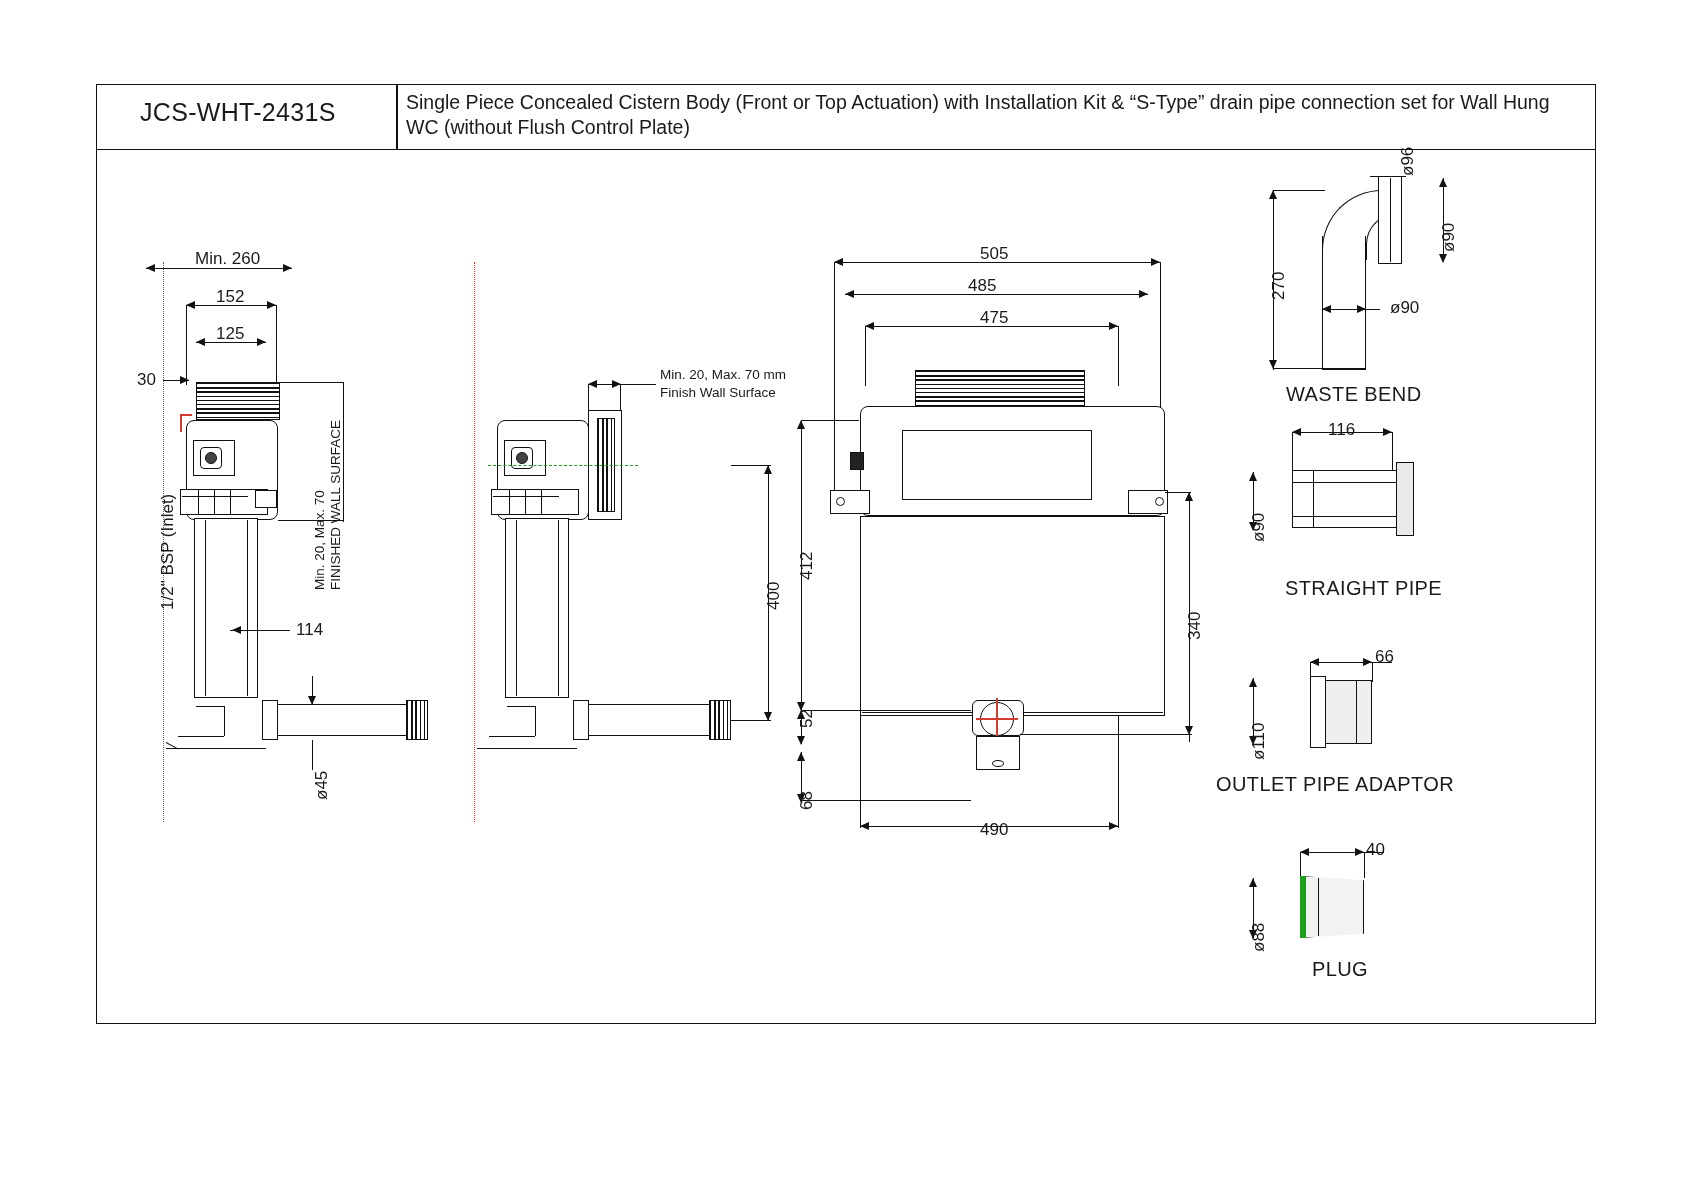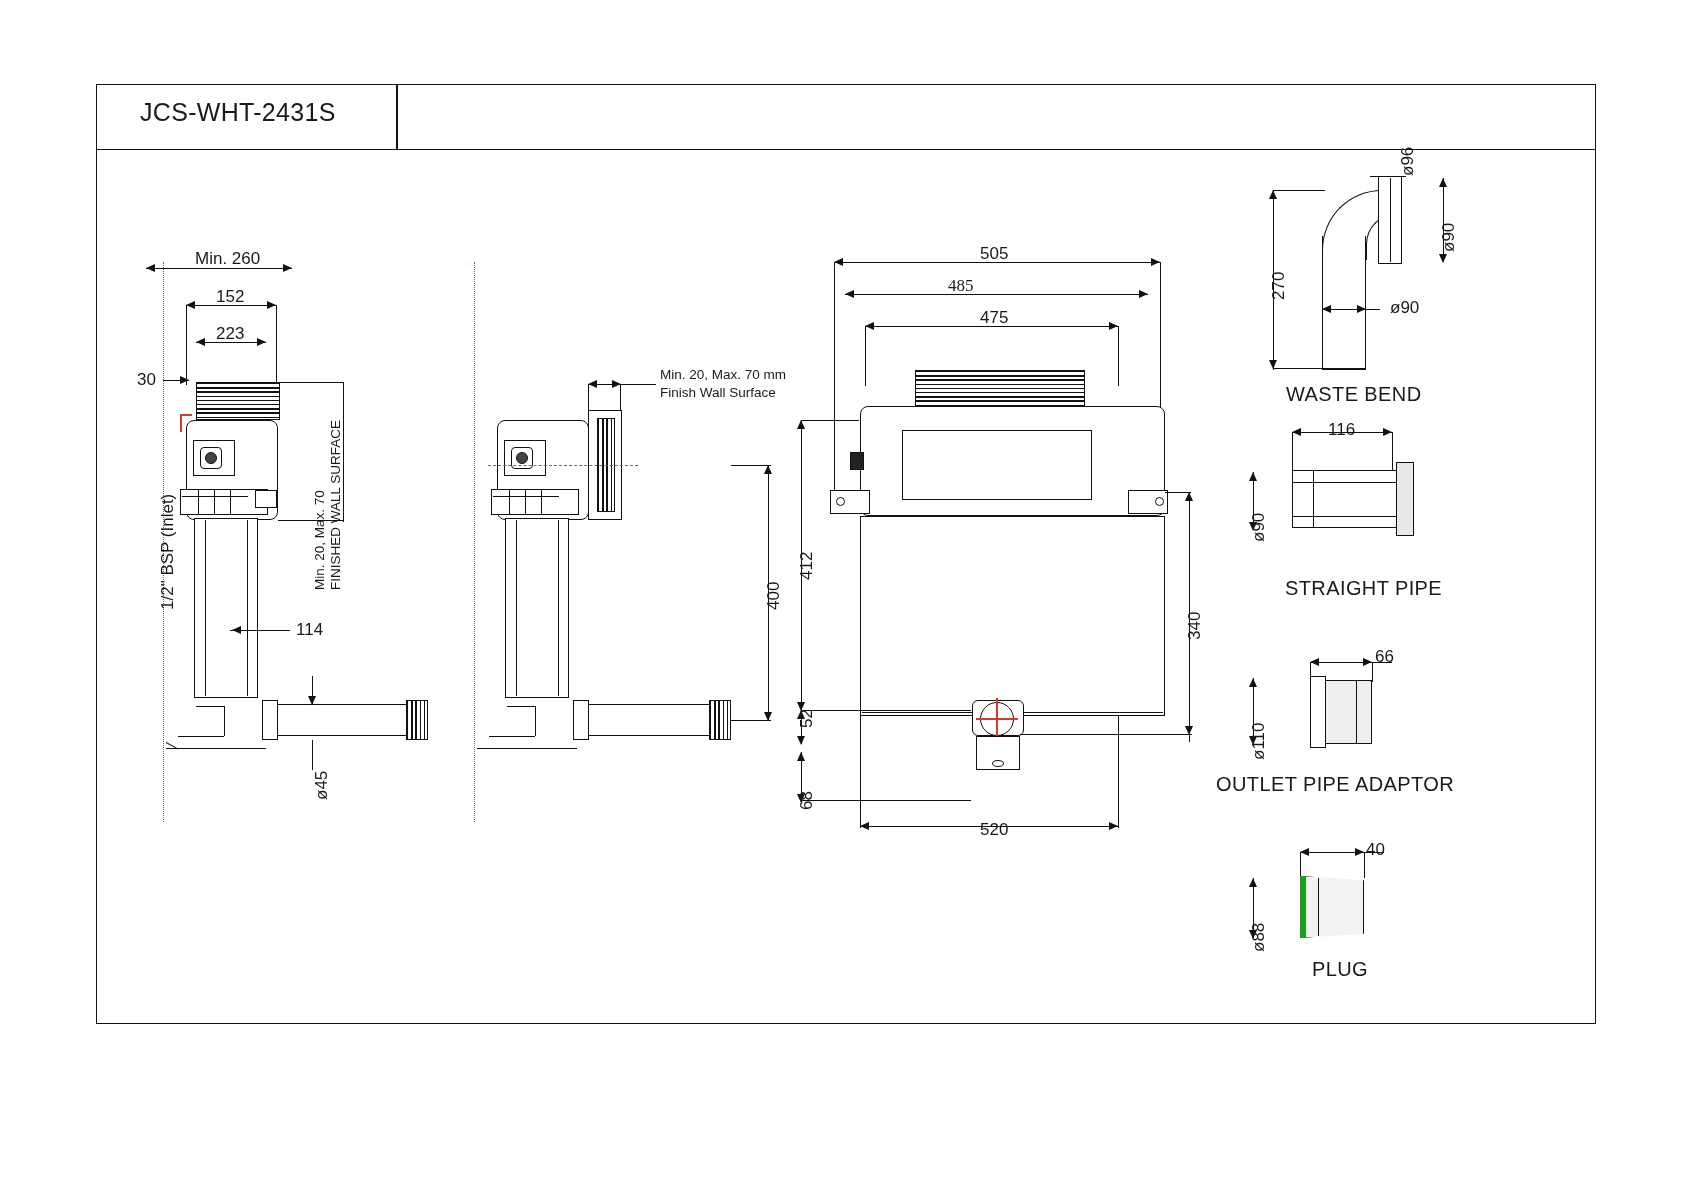--- a/index.html
+++ b/index.html
@@ -42,39 +42,40 @@
 </style>
 </head>
 <body>
 
 <div id="sheet">
 
   <div class="frame"></div>
   <div class="titlebar"></div>
   <div class="title-divider"></div>
   <div class="title-code">JCS-WHT-2431S</div>
+  <div class="title-desc">Single Piece Concealed Cistern Body (Front or Top Actuation) with Installation Kit &amp;  “S-Type” drain pipe connection set for Wall Hung WC (without Flush Control Plate)</div>
 
   <div class="dot" style="left:163px;top:262px;height:560px;"></div>
 
   <div class="ln h" style="left:146px;top:268px;width:146px;"></div>
   <div class="arrowL" style="left:146px;top:264px;"></div>
   <div class="arrowR" style="left:283px;top:264px;"></div>
   <div class="lbl" style="left:195px;top:249px;">Min. 260</div>
 
   <div class="ln h" style="left:186px;top:305px;width:90px;"></div>
   <div class="arrowL" style="left:186px;top:301px;"></div>
   <div class="arrowR" style="left:267px;top:301px;"></div>
   <div class="lbl" style="left:216px;top:287px;">152</div>
   <div class="ln v" style="left:186px;top:305px;height:80px;"></div>
   <div class="ln v" style="left:276px;top:305px;height:80px;"></div>
 
   <div class="ln h" style="left:196px;top:342px;width:70px;"></div>
   <div class="arrowL" style="left:196px;top:338px;"></div>
   <div class="arrowR" style="left:257px;top:338px;"></div>
-  <div class="lbl" style="left:216px;top:324px;">223</div>
+  <div class="lbl" style="left:216px;top:324px;">125</div>
 
   <div class="ln h" style="left:163px;top:380px;width:26px;"></div>
   <div class="arrowR" style="left:180px;top:376px;"></div>
   <div class="lbl" style="left:137px;top:370px;">30</div>
 
   <div class="hatch" style="left:196px;top:382px;width:84px;height:38px;"></div>
   <div class="objr" style="left:186px;top:420px;width:92px;height:100px;"></div>
   <div class="obj" style="left:193px;top:440px;width:42px;height:36px;"></div>
   <div class="obj" style="left:200px;top:447px;width:22px;height:22px;border-radius:4px;"></div>
   <div class="circ" style="left:205px;top:452px;width:12px;height:12px;background:#444;"></div>
@@ -167,21 +168,21 @@
   <div class="ln h" style="left:834px;top:262px;width:326px;"></div>
   <div class="arrowL" style="left:834px;top:258px;"></div>
   <div class="arrowR" style="left:1151px;top:258px;"></div>
   <div class="lbl" style="left:980px;top:244px;">505</div>
   <div class="ln v" style="left:834px;top:262px;height:230px;"></div>
   <div class="ln v" style="left:1160px;top:262px;height:230px;"></div>
 
   <div class="ln h" style="left:845px;top:294px;width:303px;"></div>
   <div class="arrowL" style="left:845px;top:290px;"></div>
   <div class="arrowR" style="left:1139px;top:290px;"></div>
-  <div class="lbl" style="left:948px;top:276px;font-family:Liberation Serif, serif;">485</div>
+  <div class="lbl" style="left:968px;top:276px;">485</div>
 
   <div class="ln h" style="left:865px;top:326px;width:253px;"></div>
   <div class="arrowL" style="left:865px;top:322px;"></div>
   <div class="arrowR" style="left:1109px;top:322px;"></div>
   <div class="lbl" style="left:980px;top:308px;">475</div>
   <div class="ln v" style="left:865px;top:326px;height:60px;"></div>
   <div class="ln v" style="left:1118px;top:326px;height:60px;"></div>
 
   <div class="hatch" style="left:915px;top:370px;width:170px;height:36px;"></div>
   <div class="objr" style="left:860px;top:406px;width:305px;height:110px;"></div>
@@ -224,21 +225,21 @@
   <div class="arrowD" style="left:1185px;top:726px;"></div>
   <div class="ln h" style="left:1165px;top:492px;width:26px;"></div>
   <div class="ln h" style="left:1020px;top:734px;width:172px;"></div>
   <div class="lbl rot90" style="left:1185px;top:640px;">340</div>
 
   <div class="ln h" style="left:860px;top:826px;width:258px;"></div>
   <div class="arrowL" style="left:860px;top:822px;"></div>
   <div class="arrowR" style="left:1109px;top:822px;"></div>
   <div class="ln v" style="left:860px;top:716px;height:112px;"></div>
   <div class="ln v" style="left:1118px;top:716px;height:112px;"></div>
-  <div class="lbl" style="left:980px;top:820px;">520</div>
+  <div class="lbl" style="left:980px;top:820px;">490</div>
 
   <div class="obj" style="left:1322px;top:236px;width:44px;height:134px;border-top:none;"></div>
   <div style="position:absolute;left:1322px;top:190px;width:76px;height:70px;border:1.2px solid #111;border-right:none;border-bottom:none;border-top-left-radius:60px;background:transparent;box-sizing:border-box;"></div>
   <div style="position:absolute;left:1366px;top:214px;width:32px;height:46px;border:1.2px solid #111;border-right:none;border-bottom:none;border-top-left-radius:30px;background:transparent;box-sizing:border-box;"></div>
   <div class="obj" style="left:1378px;top:176px;width:24px;height:88px;"></div>
   <div class="ln v" style="left:1390px;top:178px;height:84px;"></div>
   <div class="ln h" style="left:1322px;top:368px;width:44px;"></div>
 
   <div class="ln h" style="left:1370px;top:176px;width:36px;"></div>
   <div class="lbl rot90" style="left:1398px;top:176px;">ø96</div>

